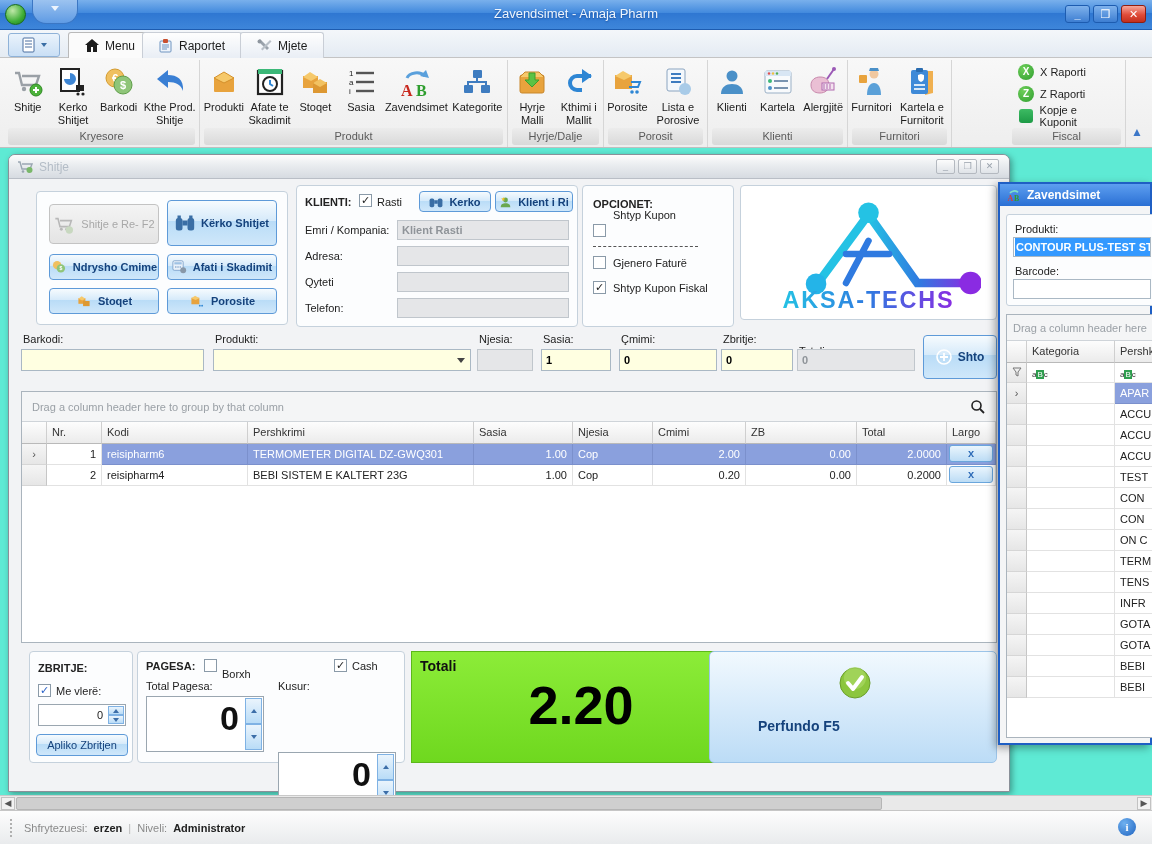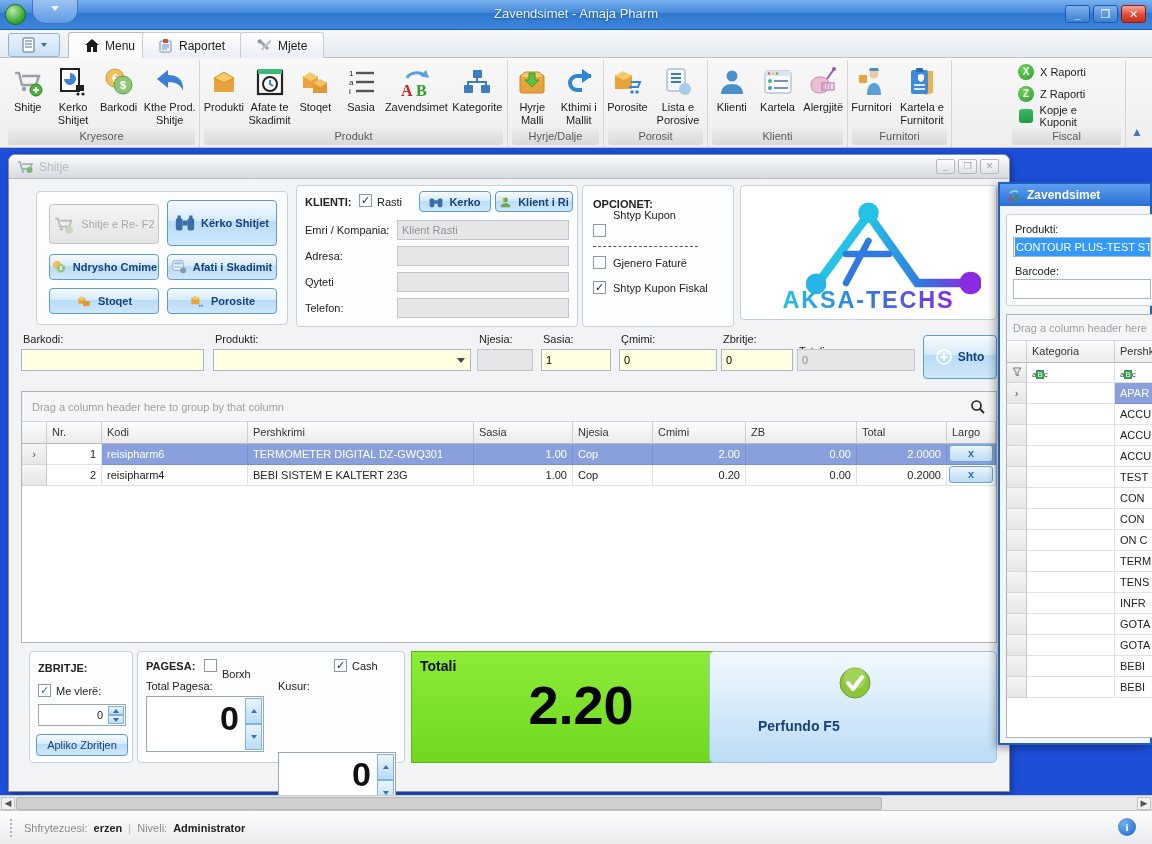--- a/index.html
+++ b/index.html
@@ -1,19 +1,19 @@
 <!DOCTYPE html>
 <html><head>
 <meta charset="utf-8">
 <style>
   * { margin:0; padding:0; box-sizing:border-box; }
   html,body { width:1152px; height:844px; overflow:hidden;
     font-family:"Liberation Sans","DejaVu Sans",sans-serif; font-size:11px; color:#222; }
   .abs { position:absolute; }
-  #stage { position:relative; width:1152px; height:844px; background:#1d4ed8; overflow:hidden; }
+  #stage { position:relative; width:1152px; height:844px; background:#5eead4; overflow:hidden; }
 
   
   #titlebar { left:0; top:0; width:1152px; height:30px;
     background:linear-gradient(#79b0ec,#4189dd 45%,#2f77d2 46%,#3e86da); border-bottom:1px solid #1d5cb0; }
   #app-orb { left:5px; top:4px; width:21px; height:21px; border-radius:50%;
     background:radial-gradient(circle at 35% 30%, #bfe8a8, #3fae37 60%, #1d7a1d); border:1px solid #1a6c1a; }
   #qat { left:32px; top:0; width:46px; height:24px; background:linear-gradient(#9cc3f0,#5f9be4);
     border:1px solid #3b77c4; border-top:none; border-radius:0 0 14px 14px; }
   #qat .chev { position:absolute; left:18px; top:6px; width:0; height:0;
     border-left:4px solid transparent; border-right:4px solid transparent; border-top:5px solid #ecf4fd; }
@@ -62,21 +62,21 @@
   #win-controls { position:absolute; right:10px; top:4px; display:flex; }
 
   .gbox { position:absolute; background:#fcfdfe; border:1px solid #c5d1dc; border-radius:4px; }
   .btn-blue { border:1px solid #5e9ad8; border-radius:4px; color:#15427c; font-weight:bold;
     background:linear-gradient(#f6fbfe,#d6eafa 45%,#b9dcf7 46%,#cfe7fa);
     display:flex; align-items:center; justify-content:center; gap:6px; }
   .btn-disabled { border:1px solid #c3c3c3; border-radius:4px; color:#a8a8a8;
     background:linear-gradient(#f4f4f4,#e4e4e4); display:flex; align-items:center; justify-content:center; gap:6px; }
   .flabel { color:#222; }
   .field { border:1px solid #aab8c4; background:#fff; height:20px; font-size:11px; padding:0 4px;
-    font-family:"Liberation Sans","DejaVu Sans",sans-serif; }
+    font-family:"Liberation Sans","DejaVu Sans",sans-serif;font-weight:bold; }
   .field.dis { background:#e5e6e8; color:#8f9499; border-color:#c0c6cc; }
   .field.ylw { background:#ffffe1; }
   .chk { width:13px; height:13px; border:1px solid #8a9aa8; background:#fff; display:inline-flex;
     align-items:center; justify-content:center; font-size:11px; line-height:11px; color:#222; flex:0 0 auto; }
   .chk.blue { color:#2a62c8; font-weight:bold; }
 
   
   .elabel { position:absolute; color:#222; }
   .sel-chev { position:absolute; right:5px; top:8px; width:0; height:0; border-left:4px solid transparent;
     border-right:4px solid transparent; border-top:5px solid #444; }

